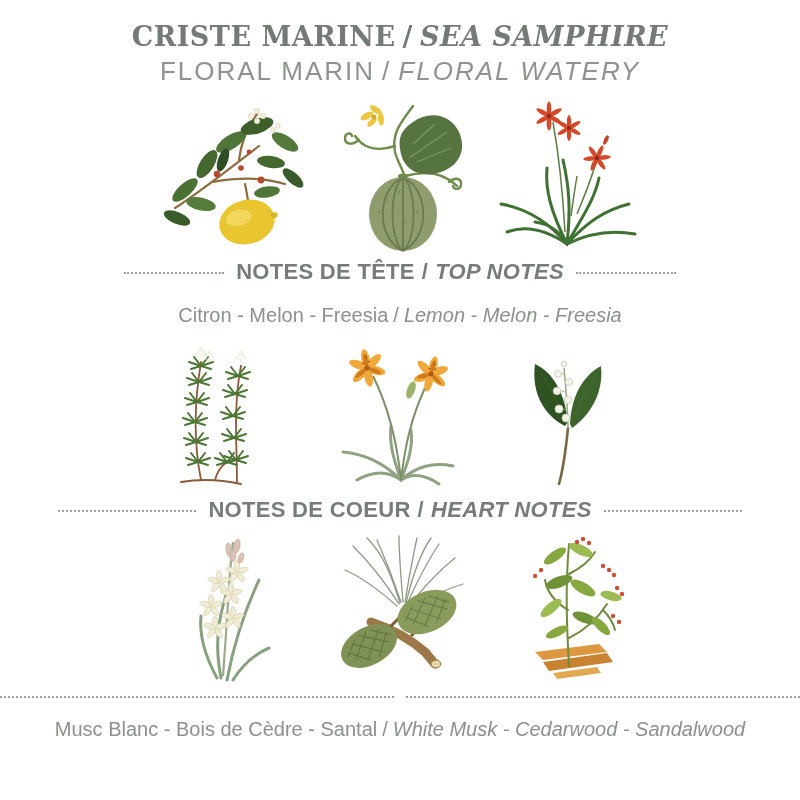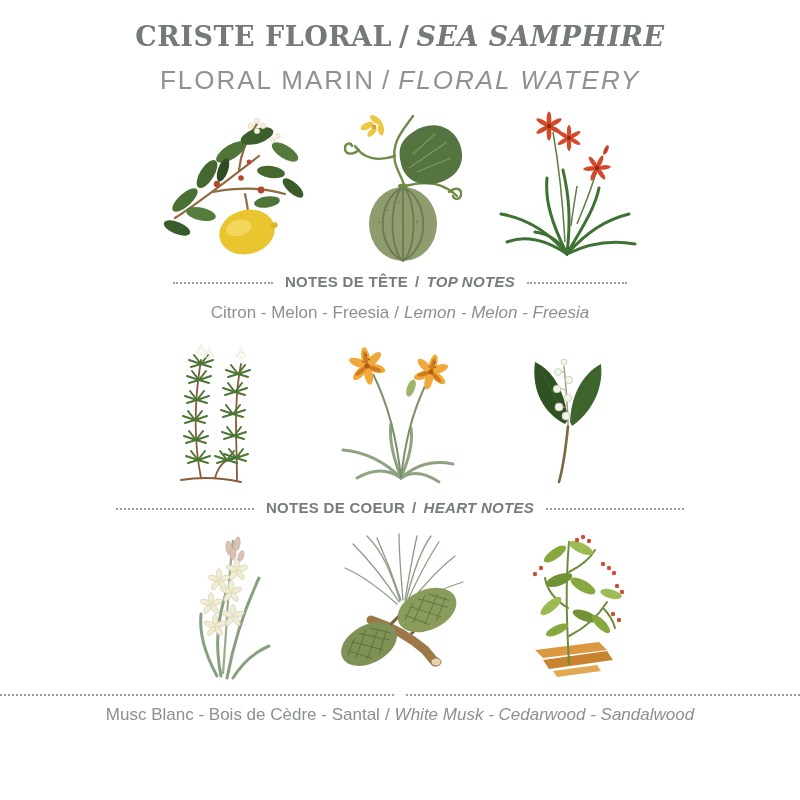--- a/index.html
+++ b/index.html
@@ -15,21 +15,21 @@
   }
   .title {
     margin: 0; text-align: center;
     font-family: "DejaVu Serif", serif;
     font-weight: 700; font-size: 27px; line-height: 34px;
     color: var(--title-text, #747a75);
     letter-spacing: 0.5px;
   }
   .title em, .subtitle em { }
   .subtitle {
-    margin: 9px; text-align: center;
+    margin: 0; text-align: center;
     font-weight: 400; font-size: 26px; line-height: 34px;
     color: var(--subtitle-text, #8e938e);
     letter-spacing: 2px;
   }
   .sep-slash { margin: 0 7px; }
   .figures {
     display: flex; justify-content: center; align-items: flex-end;
     margin-top: 8px;
   }
   .cell {
@@ -45,42 +45,42 @@
   .dots {
     height: 0;
     border-top: 2.5px dotted var(--dotted-rule, #9aa09a);
     margin-top: 2px;
   }
   .dots.w-top { width: 100px; }
   .dots.w-heart { width: 138px; }
   .dots.grow { flex: 1; }
   .section-heading {
     margin: 0; white-space: nowrap;
-    font-size: 15px; line-height: 24px; font-weight: 700;
+    font-size: 22px; line-height: 24px; font-weight: 700;
     color: var(--heading-text, #767c77);
     letter-spacing: 0.3px;
     text-align: center;
   }
   .section-heading em { font-style: italic; }
   .notes-line {
-    margin: 8px 0 0; text-align: center;
-    font-size: 17px; line-height: 22px;
+    margin: 20px 0 0; text-align: center;
+    font-size: 20px; line-height: 22px;
     color: var(--notes-text, #8b918b);
   }
   .notes-line em { font-style: italic; }
   .notes-line .sep-slash { margin: 0 5px; }
 </style>
 </head>
 <body>
 
 <div class="page">
 
   <header>
     <h1 class="title">
-      <span>CRISTE FLORAL</span><span class="sep-slash">/</span><em>SEA SAMPHIRE</em>
+      <span>CRISTE MARINE</span><span class="sep-slash">/</span><em>SEA SAMPHIRE</em>
     </h1>
     <h2 class="subtitle">
       <span>FLORAL MARIN</span><span class="sep-slash">/</span><em>FLORAL WATERY</em>
     </h2>
   </header>
 
   <section class="note-section">
     <div class="figures">
 
       <figure class="cell">

